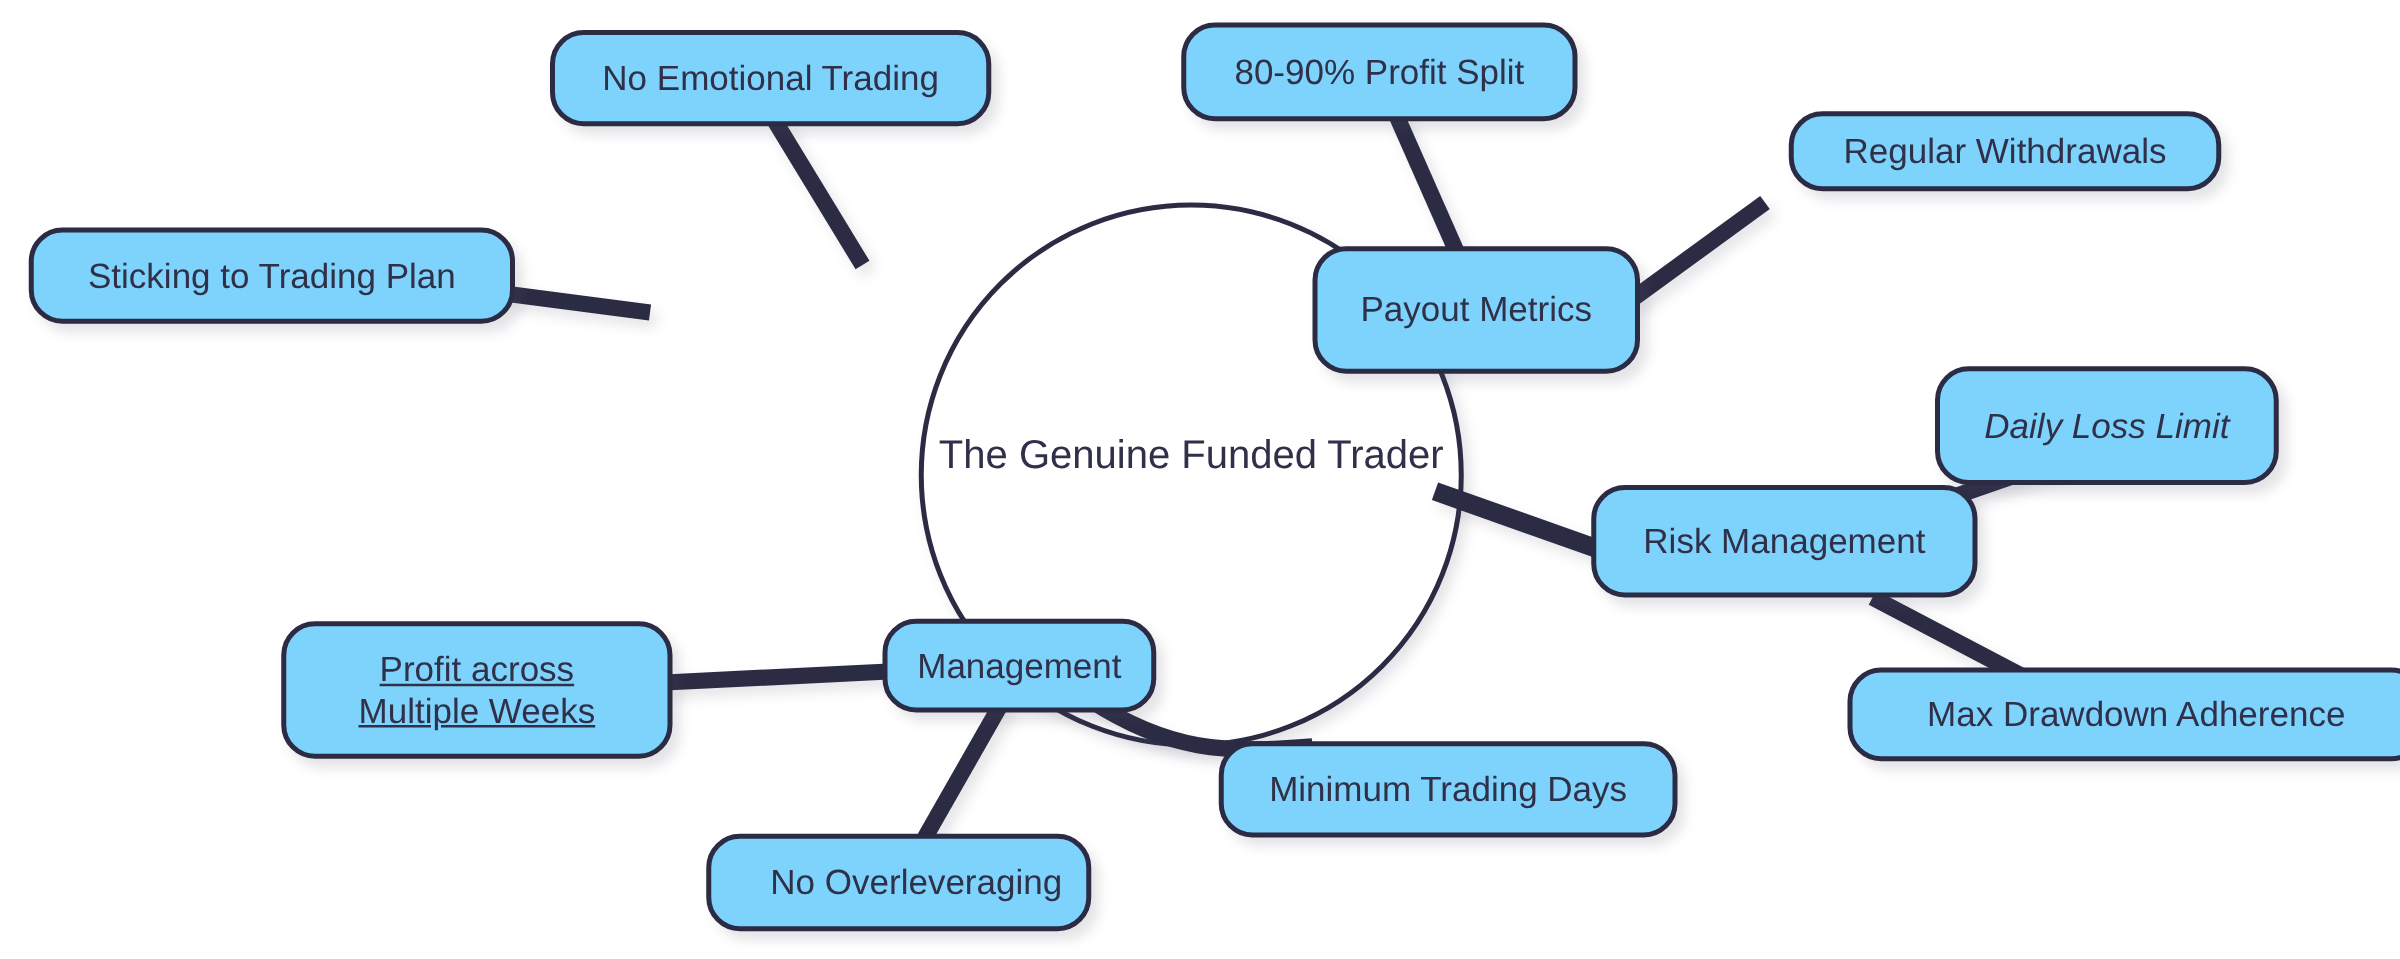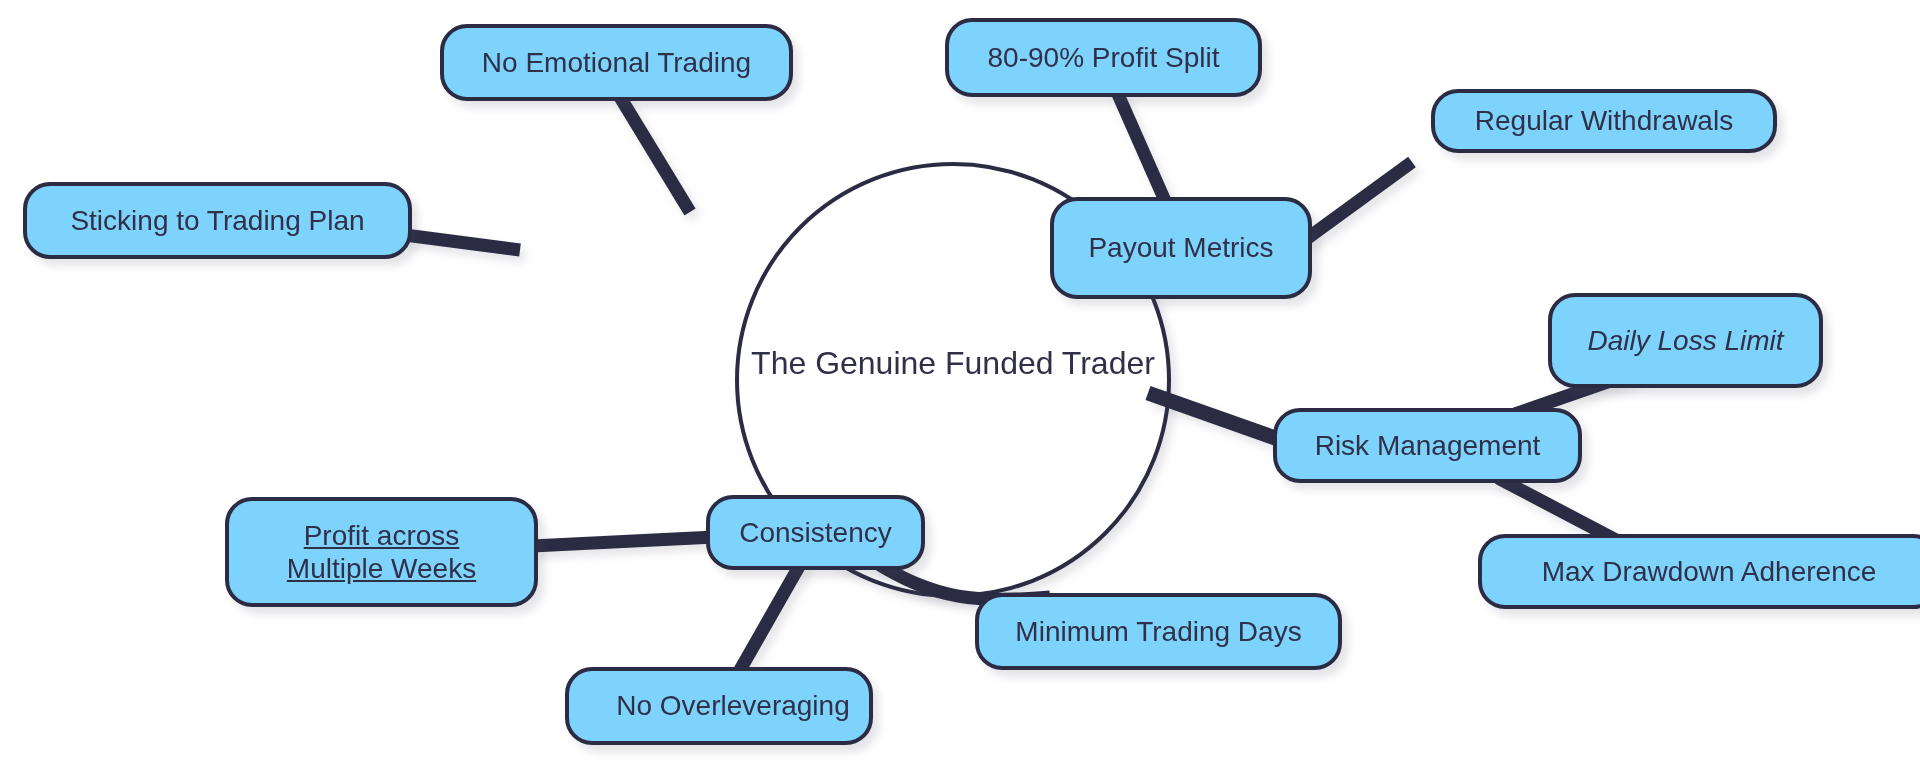--- a/index.html
+++ b/index.html
@@ -55,21 +55,21 @@
     z-index: 2;
   }
   
   #n-no-emotional      { left: 440px;  top: 24px;  width: 353px; height: 77px; }
   #n-profit-split      { left: 945px;  top: 18px;  width: 317px; height: 79px; }
   #n-regular-withdraw  { left: 1383px; top: 89px;  width: 346px; height: 64px; margin-left: 48px; }
   #n-sticking          { left: 23px;   top: 182px; width: 389px; height: 77px; }
   #n-execution         { left: 508px;  top: 207px; width: 353px; height: 76px; }
   #n-payout            { left: 1050px; top: 197px; width: 262px; height: 102px; }
   #n-daily-loss        { left: 1548px; top: 293px; width: 275px; height: 95px; font-style: italic; }
-  #n-risk              { left: 1273px; top: 408px; width: 309px; height: 75px; }
+  #n-risk              { left: 1273px; top: 388px; width: 309px; height: 90px; }
   #n-consistency       { left: 706px;  top: 495px; width: 219px; height: 75px; }
   #n-profit-weeks      { left: 225px;  top: 497px; width: 313px; height: 110px; }
   #n-max-drawdown      { left: 1478px; top: 534px; width: 462px; height: 75px; }
   #n-min-trading       { left: 975px;  top: 593px; width: 367px; height: 77px; }
   #n-no-overlever      { left: 565px;  top: 667px; width: 308px; height: 78px; padding-left: 28px; }
   #center-label        { left: 703px;  top: 340px; width: 500px; height: 46px; }
 </style>
 </head>
 <body>
 
@@ -94,21 +94,21 @@
       <path stroke-width="13" d="M 532 546 L 715 537"></path>
       <path stroke-width="13" d="M 801 563 L 740 670"></path>
       <path stroke-width="13" d="M 872 560 C 935 601 980 603 1050 597"></path>
     </g>
   </svg>
 
   <div class="center-label" id="center-label">The Genuine Funded Trader</div>
 
   <div class="node" id="n-payout">Payout Metrics</div>
   <div class="node" id="n-risk">Risk Management</div>
-  <div class="node" id="n-consistency">Consistency</div>
+  <div class="node" id="n-consistency">Management</div>
 
   <div class="node" id="n-no-emotional">No Emotional Trading</div>
   <div class="node" id="n-sticking">Sticking to Trading Plan</div>
   <div class="node" id="n-profit-split">80-90% Profit Split</div>
   <div class="node" id="n-regular-withdraw">Regular Withdrawals</div>
   <div class="node" id="n-daily-loss">Daily Loss Limit</div>
   <div class="node" id="n-max-drawdown">Max Drawdown Adherence</div>
   <div class="node wrap" id="n-profit-weeks">Profit across Multiple Weeks</div>
   <div class="node" id="n-no-overlever">No Overleveraging</div>
   <div class="node" id="n-min-trading">Minimum Trading Days</div>

